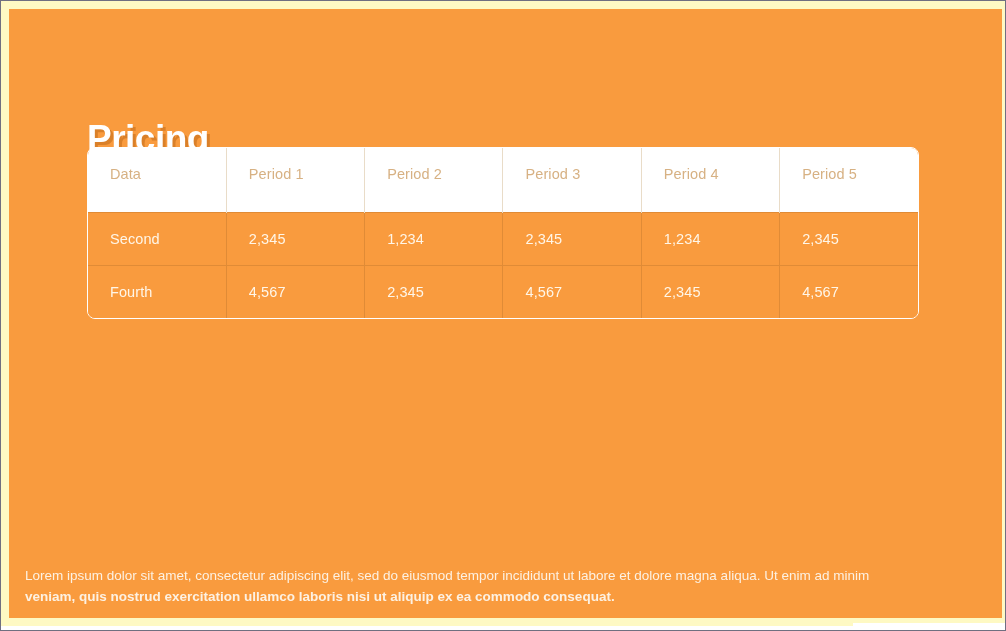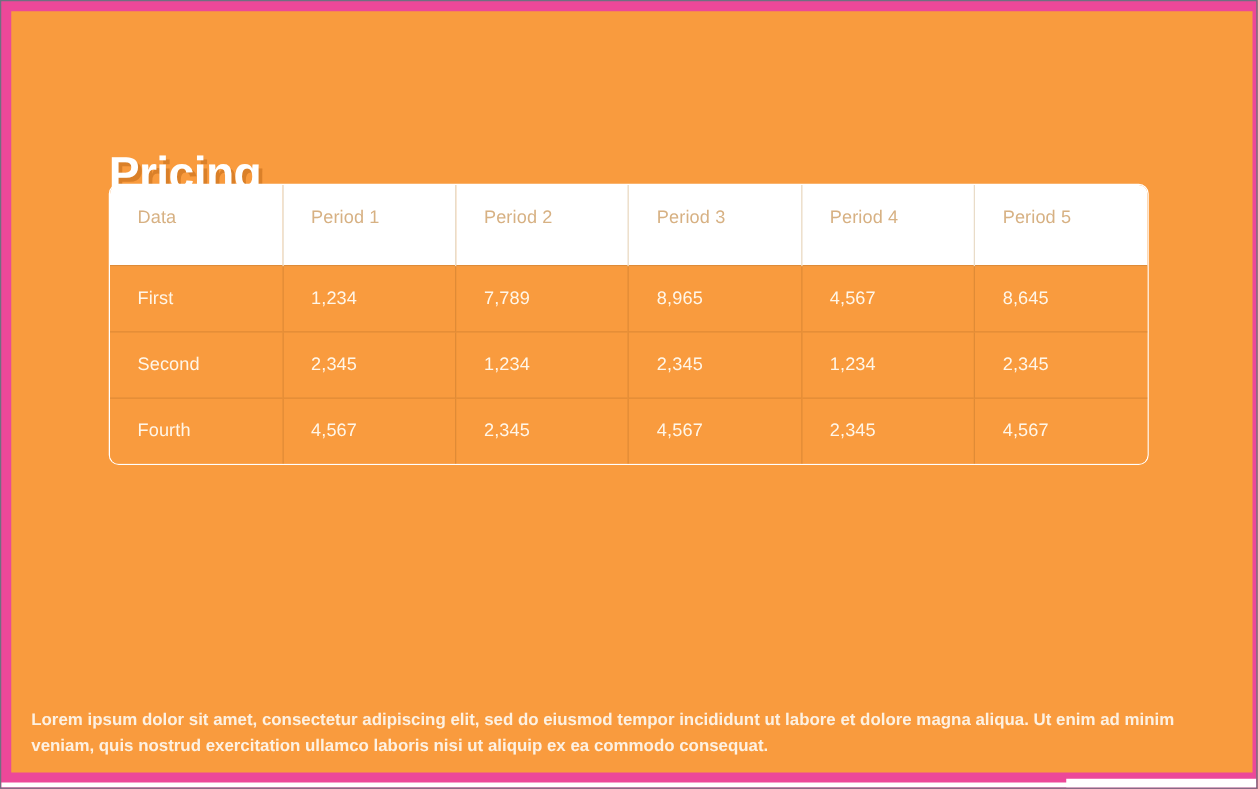--- a/index.html
+++ b/index.html
@@ -16,21 +16,21 @@
 
   
   .window-frame {
     position: absolute;
     left: 0;
     top: 0;
     width: 1006px;
     height: 631px;
     box-sizing: border-box;
     border: 1px solid #6f6f80;
-    background: #ec4899;
+    background: #fef9c3;
     overflow: hidden;
   }
 
   .canvas {
     position: absolute;
     left: 8px;
     top: 8px;
     right: 3px;
     bottom: 12px;
     background: #f99b3e;
@@ -108,21 +108,21 @@
   .footer {
     position: absolute;
     left: 16px;
     right: 16px;
     top: 556px;
     color: #fdf1e2;
     font-size: 13.5px;
     line-height: 21px;
     text-align: left;
   }
-  .footer .line-1 { font-weight: bold; white-space: nowrap; }
+  .footer .line-1 { font-weight: normal; white-space: nowrap; }
   .footer .line-2 { font-weight: bold; white-space: nowrap; }
 
   
   .bottom-strip {
     position: absolute;
     right: 0;
     bottom: 0;
     width: 152px;
     height: 7px;
     background: #ffffff;
@@ -152,28 +152,20 @@
               <th>Data</th>
               <th>Period 1</th>
               <th>Period 2</th>
               <th>Period 3</th>
               <th>Period 4</th>
               <th>Period 5</th>
             </tr>
           </thead>
           <tbody>
             <tr>
-              <td>First</td>
-              <td>1,234</td>
-              <td>7,789</td>
-              <td>8,965</td>
-              <td>4,567</td>
-              <td>8,645</td>
-            </tr>
-            <tr>
               <td>Second</td>
               <td>2,345</td>
               <td>1,234</td>
               <td>2,345</td>
               <td>1,234</td>
               <td>2,345</td>
             </tr>
             <tr>
               <td>Fourth</td>
               <td>4,567</td>

